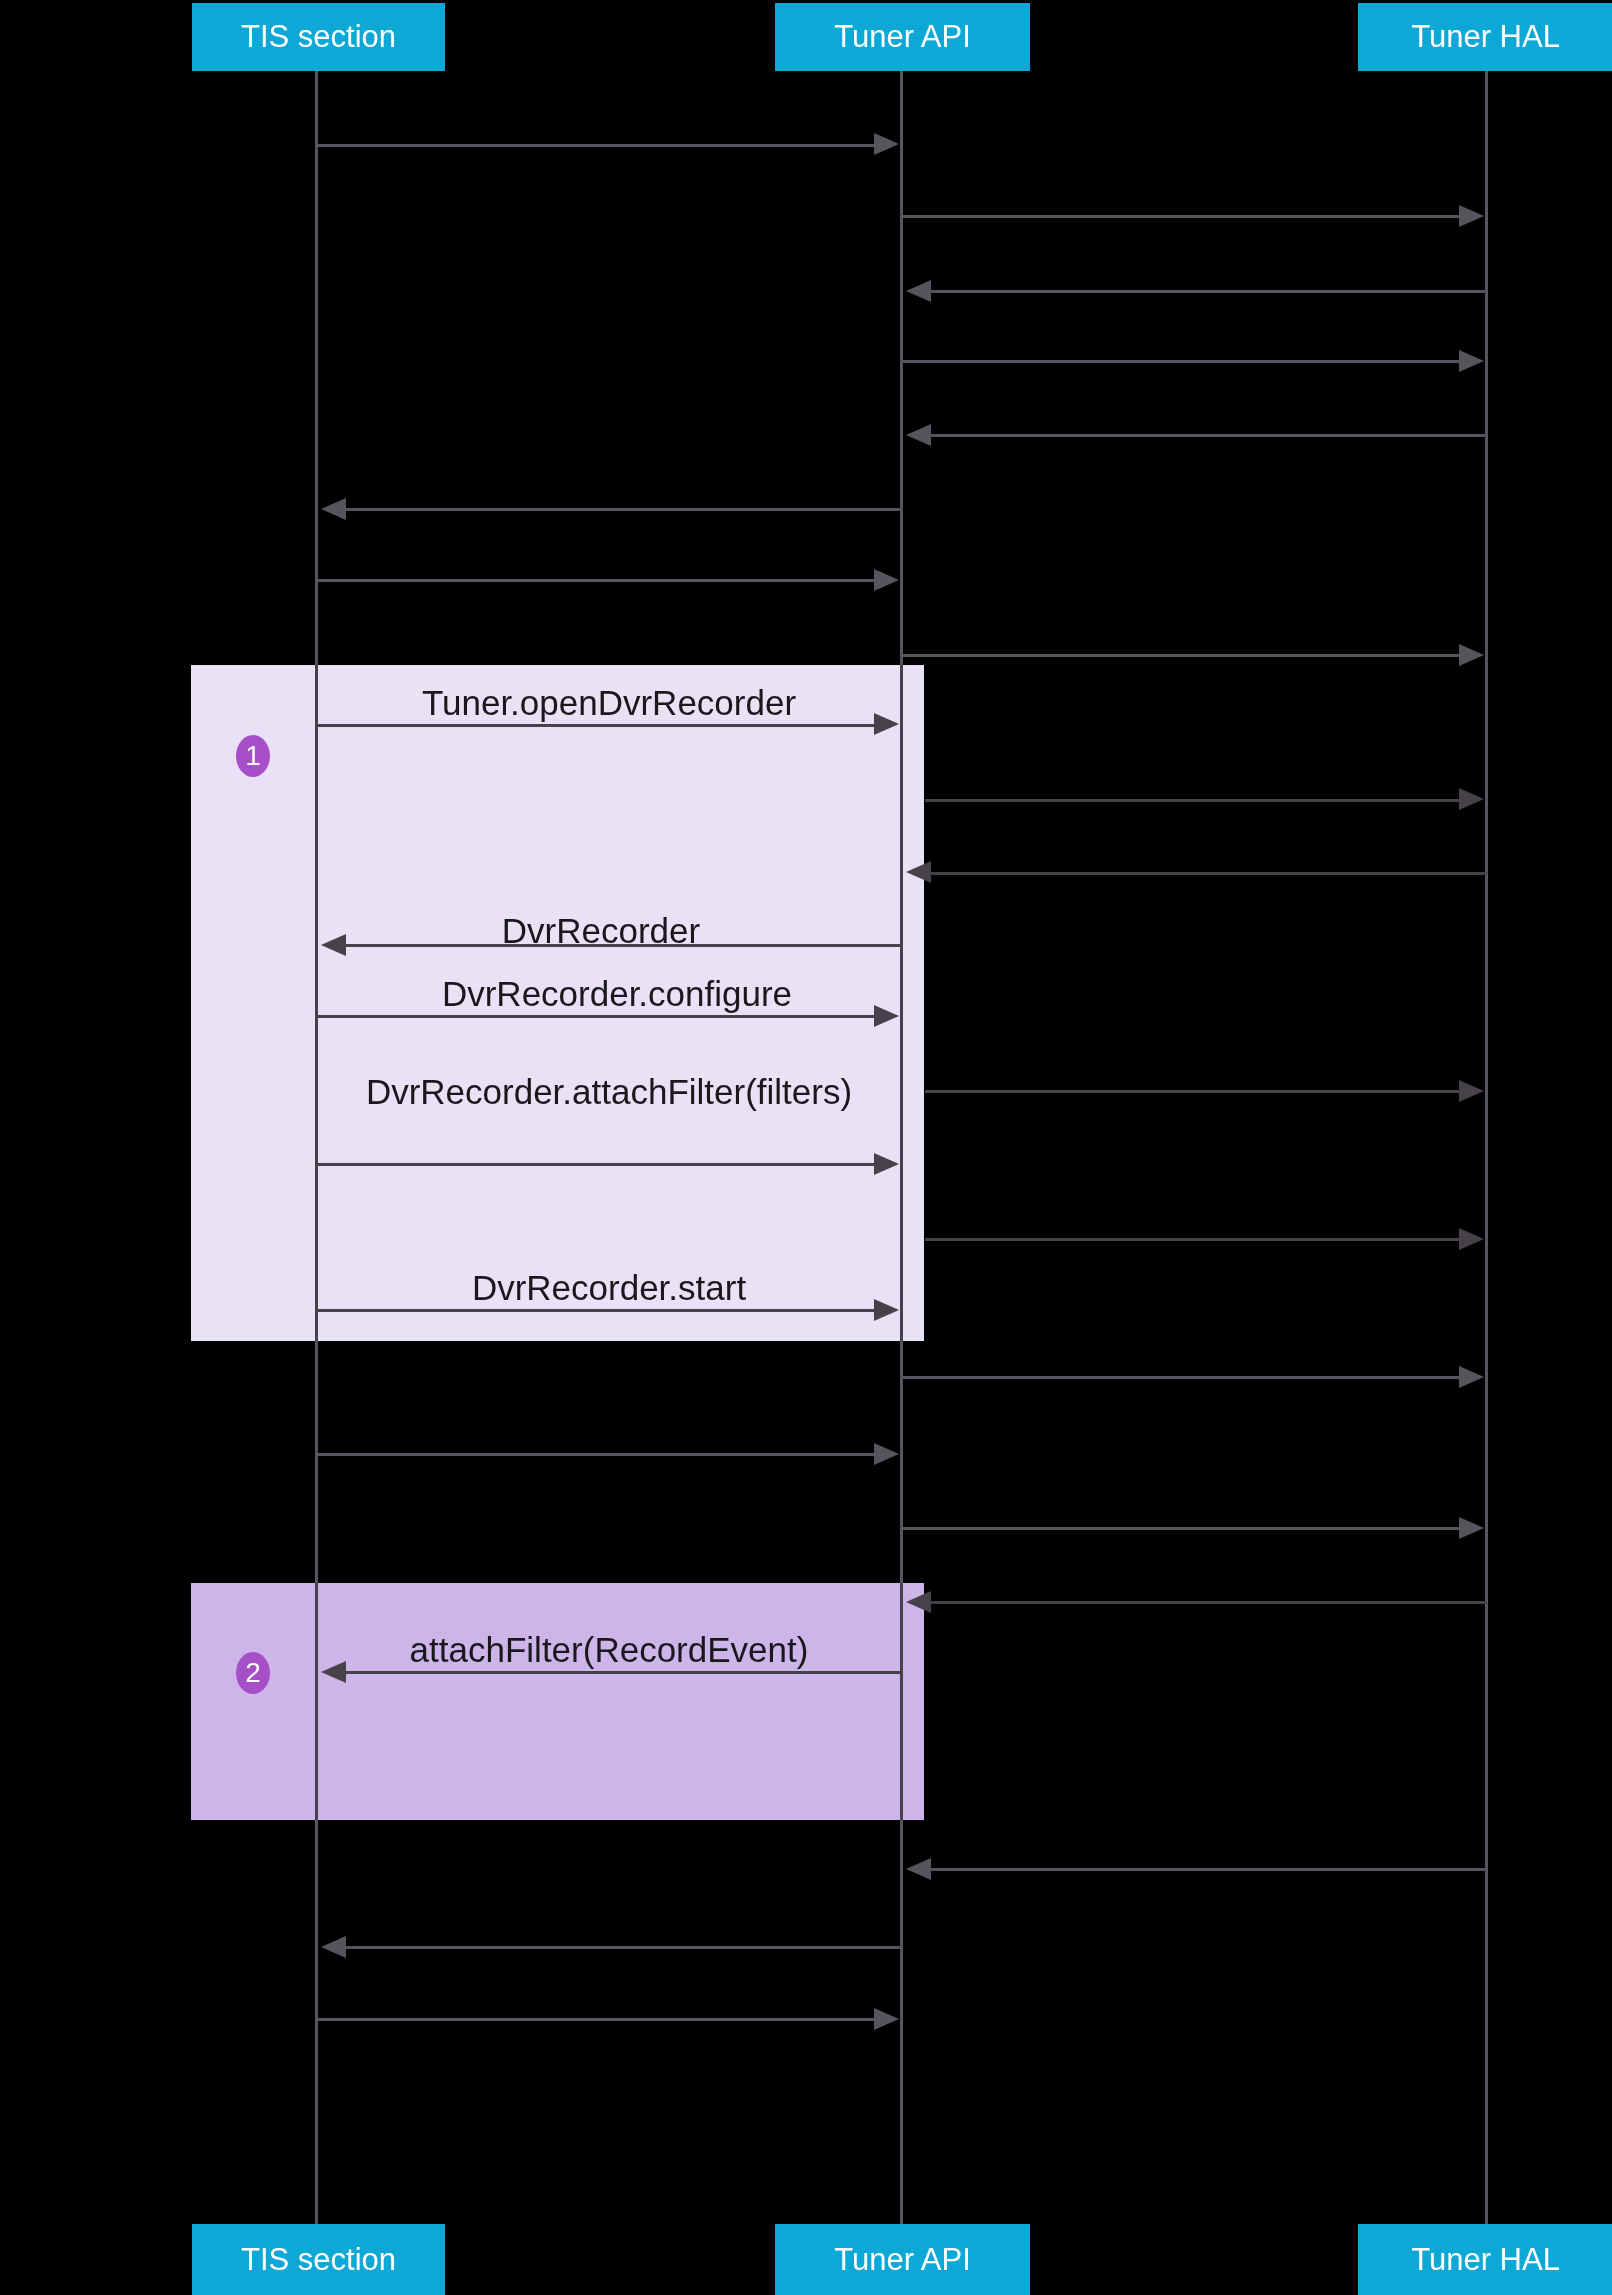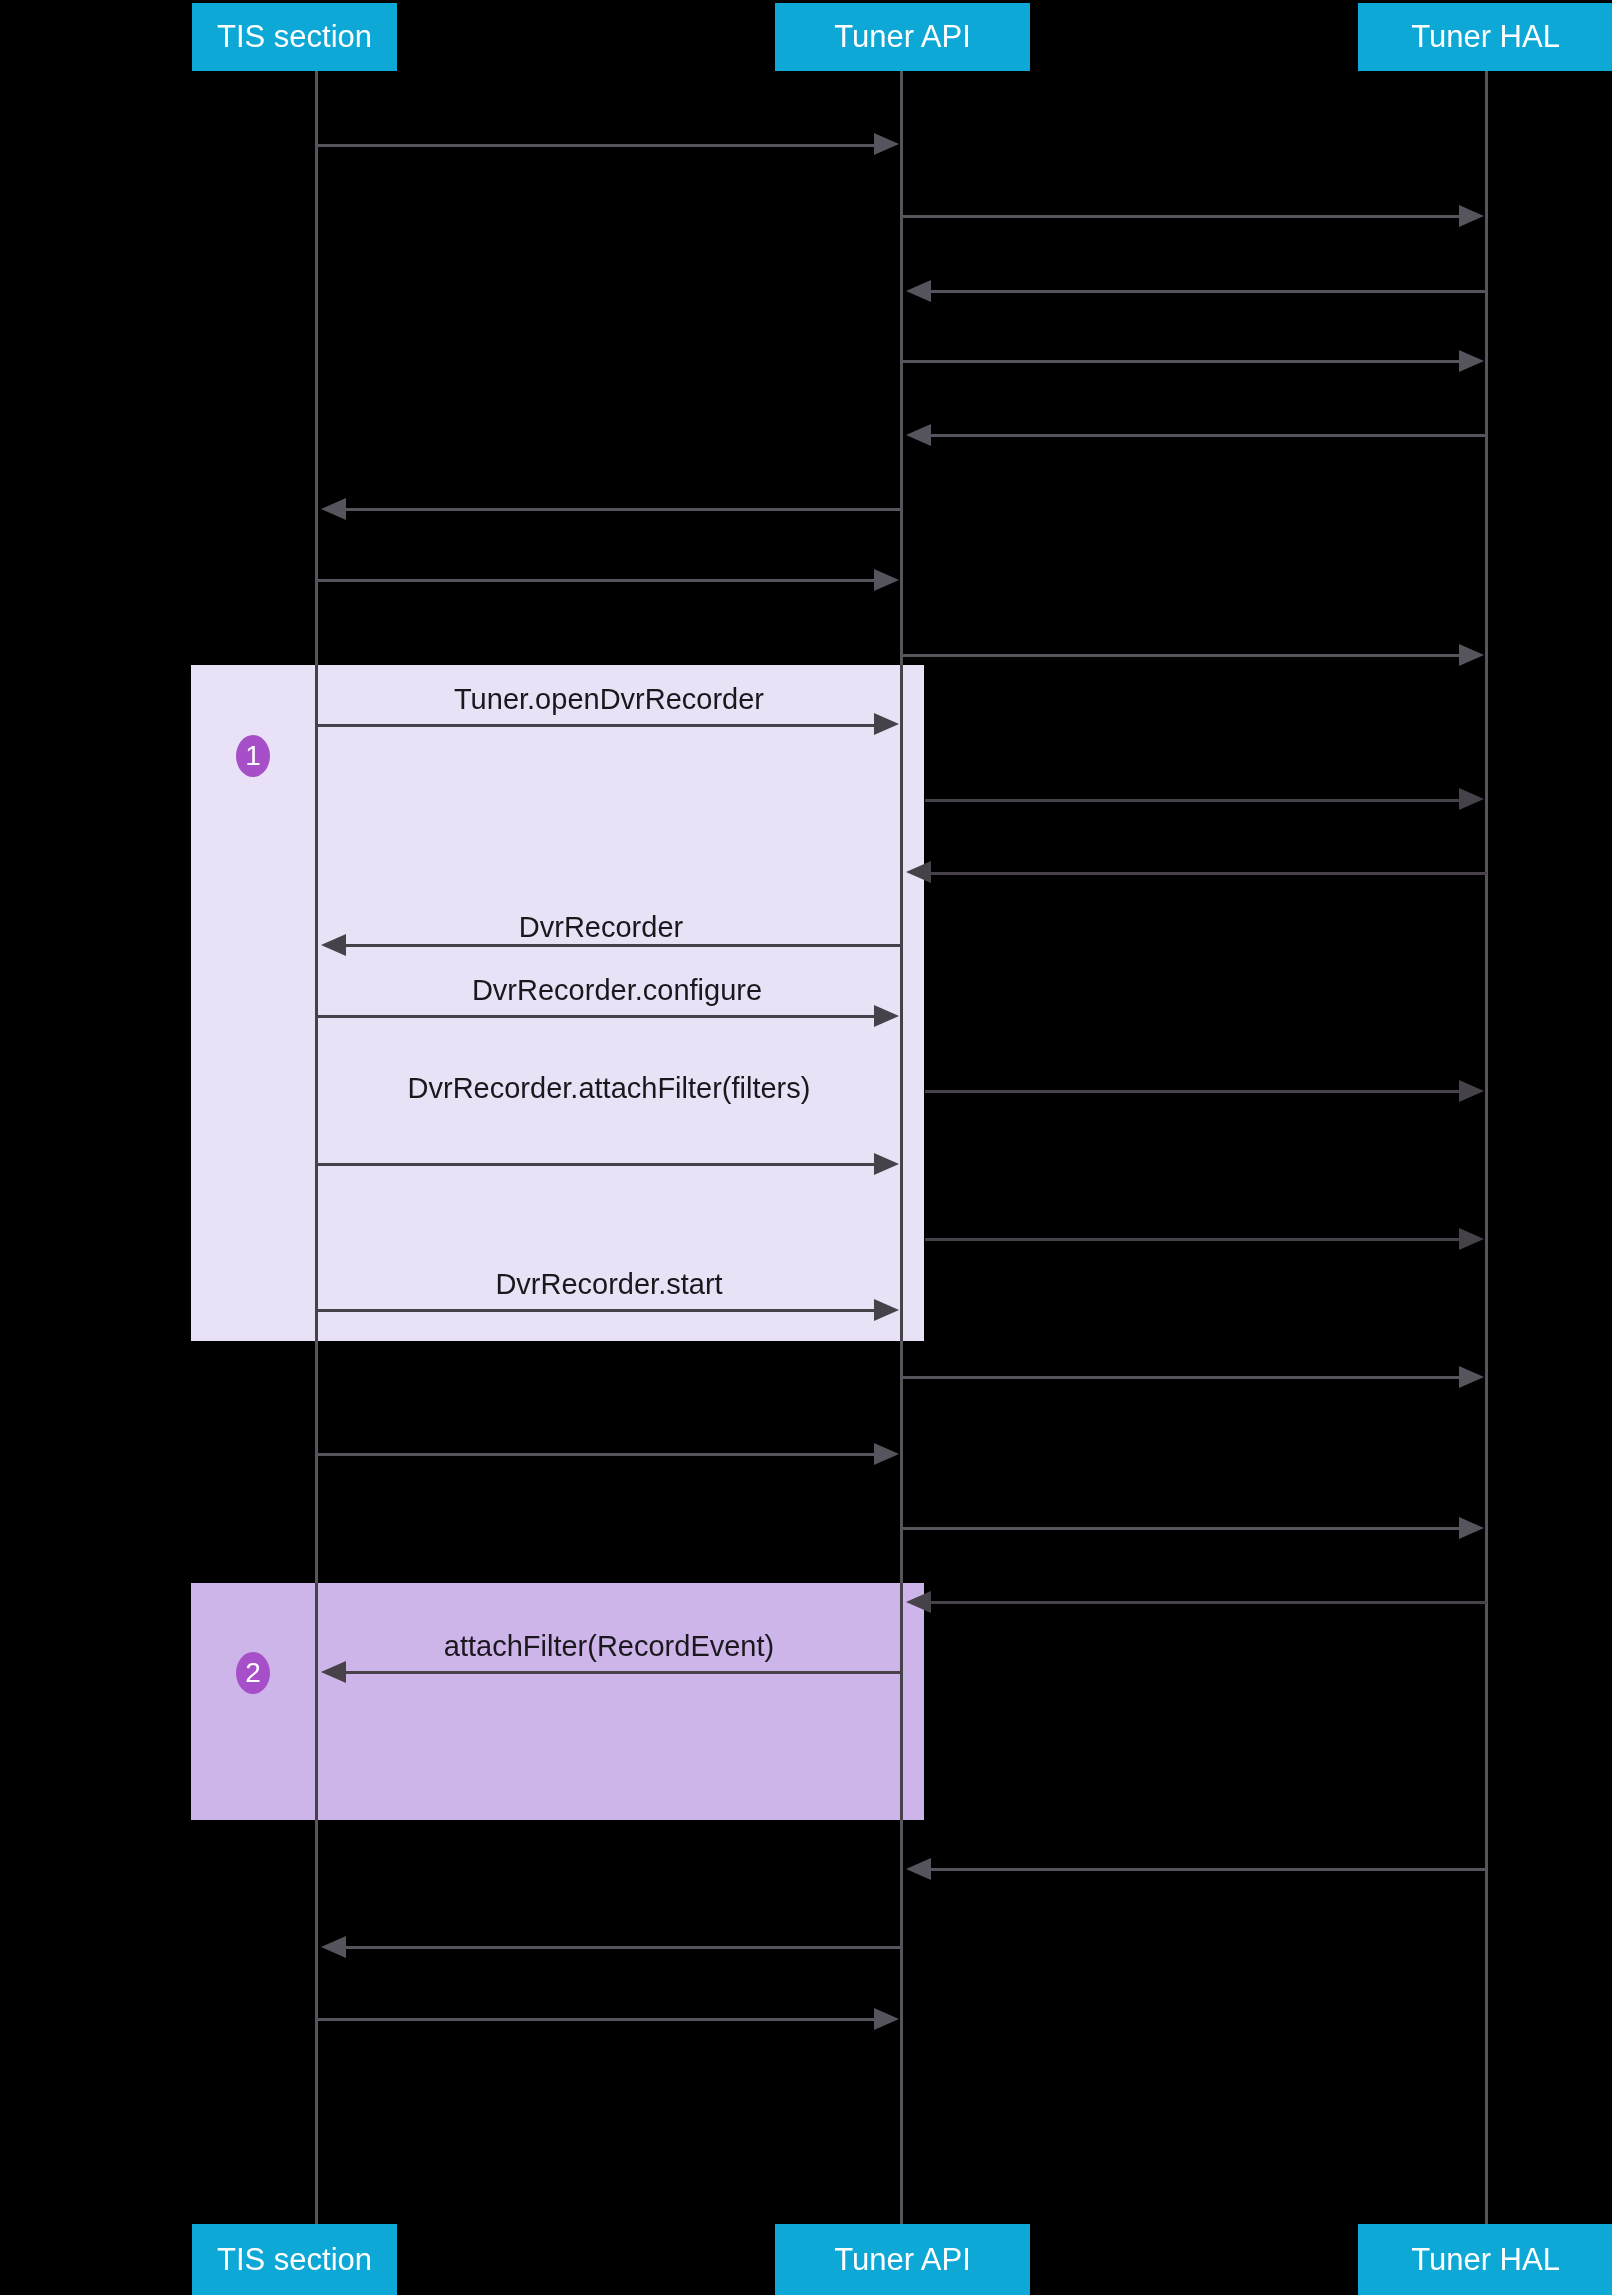--- a/index.html
+++ b/index.html
@@ -6,38 +6,38 @@
   body{width:1613px;height:2295px;position:relative;overflow:hidden;
        font-family:"Liberation Sans", sans-serif;}
   .stage{position:absolute;left:0;top:0;width:1613px;height:2295px;}
 
   
   .pbar{position:absolute;height:68px;background:#0ea8d6;color:#fff;
         display:flex;align-items:center;justify-content:center;
         font-size:31px;z-index:6;}
   .pbar.top{top:2.9px;}
   .pbar.bottom{top:2224px;height:71px;}
-  .pbar.tis{left:192px;width:205px;}
+  .pbar.tis{left:192px;width:253px;}
   .pbar.api{left:775px;width:255px;}
   .pbar.hal{left:1358px;width:255px;}
 
   
   .lifeline{position:absolute;top:71px;height:2153px;width:2.9px;
             background:#56545c;z-index:2;}
   .lifeline-seg{position:absolute;width:2.9px;background:#474149;z-index:2;}
 
   
   .region{position:absolute;z-index:1;}
 
   
   .msg-line{position:absolute;height:2.9px;z-index:3;}
   .msg-head{position:absolute;width:0;height:0;z-index:3;
             border-top:11.7px solid transparent;border-bottom:11.7px solid transparent;}
   .msg-label{position:absolute;z-index:4;width:554px;text-align:center;
-             font-size:29px;color:#1a181d;}
+             font-size:35px;color:#1a181d;}
 
   
   .badge{position:absolute;width:34px;height:42px;border-radius:50%;
          background:#a64fc9;color:#fff;font-size:28px;z-index:6;
          display:flex;align-items:center;justify-content:center;}
   .badge.b1{left:236px;top:735px;}
   .badge.b2{left:236px;top:1652px;}
 
   
   .note{position:absolute;z-index:5;display:flex;align-items:center;

